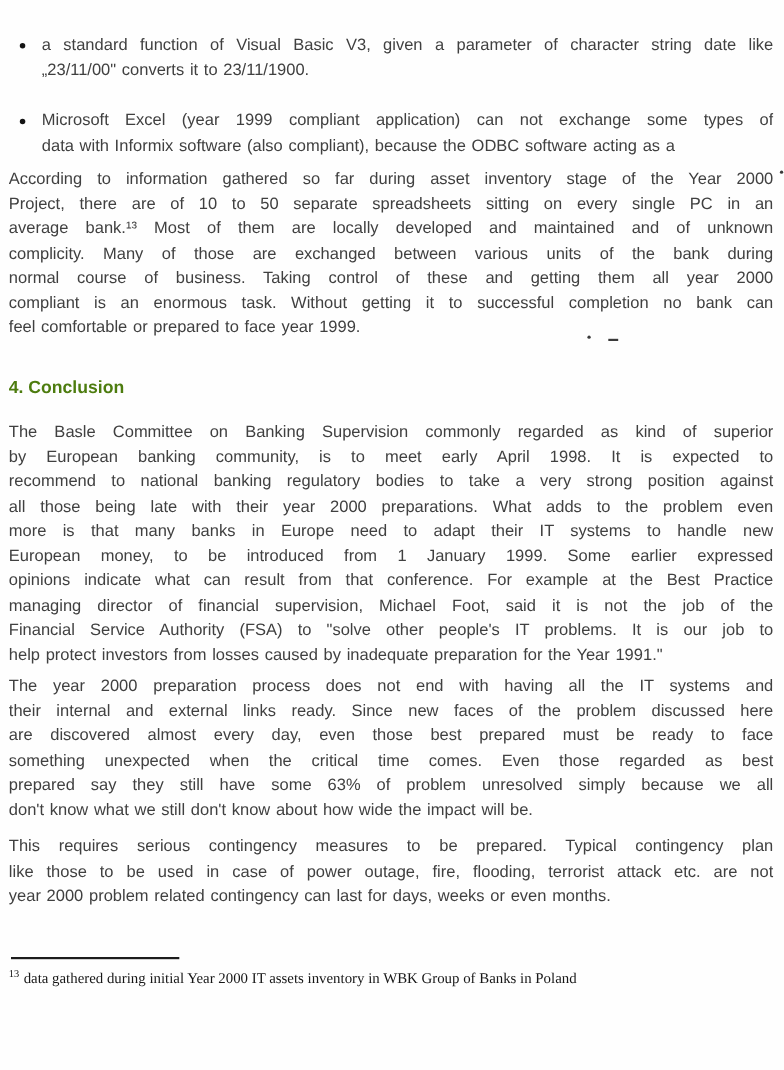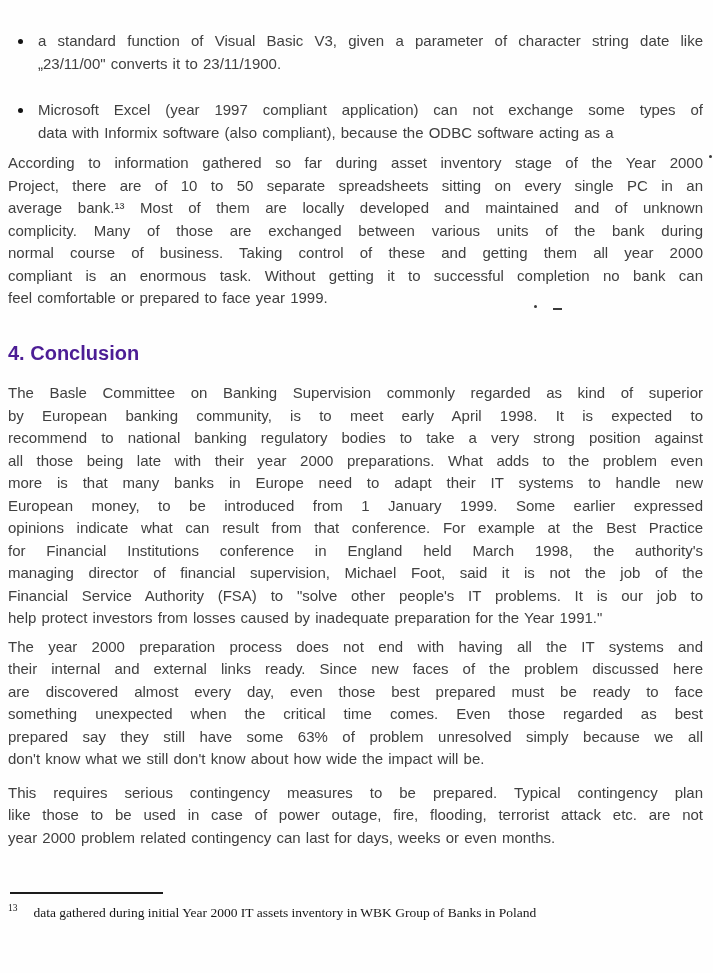--- a/index.html
+++ b/index.html
@@ -52,44 +52,44 @@
     left: 10px;
     top: 9px;
     width: 5px;
     height: 5px;
     border-radius: 50%;
     background: #141414;
   }
   .para-intro { margin-top: 8px; }
   .section-heading {
     margin: 32px 0 0 0;
-    font-size: 20px;
+    font-size: 16px;
     font-weight: 700;
     line-height: 22.5px;
-    color: #4c1d95;
+    color: #4d7c0f;
   }
   .para-c1 { margin-top: 18px; }
   .para-c2 { margin-top: 6px; }
   .para-c3 { margin-top: 11px; }
   .footnote-rule {
     margin: 43px 0 0 2px;
     width: 153px;
     height: 2px;
     background: #1c1c1c;
   }
   .footnote {
     margin-top: 5px;
     font-family: "Liberation Serif", serif;
     font-size: 13.5px;
     line-height: 18px;
     color: #161616;
   }
   .footnote sup {
     font-size: 9.5px;
-    margin-right: 16px;
+    margin-right: 4px;
   }
   .speck {
     position: absolute;
     background: #3a3a3a;
   }
   .speck-1 { left: 709px; top: 155px; width: 3px; height: 3px; border-radius: 50%; }
   .speck-2 { left: 534px; top: 305px; width: 3px; height: 3px; border-radius: 50%; }
   .speck-3 { left: 553px; top: 308px; width: 9px; height: 2px; }
 </style>
 </head>
@@ -102,21 +102,21 @@
       <li class="bullet-item">
         <span class="bullet-dot"></span>
         <div class="lines">
             <div class="line">a standard function of Visual Basic V3, given a parameter of character string date like</div>
             <div class="line">„23/11/00" converts it to 23/11/1900.</div>
           </div>
       </li>
       <li class="bullet-item">
         <span class="bullet-dot"></span>
         <div class="lines">
-            <div class="line">Microsoft Excel (year 1997 compliant application) can not exchange some types of</div>
+            <div class="line">Microsoft Excel (year 1999 compliant application) can not exchange some types of</div>
             <div class="line">data with Informix software (also compliant), because the ODBC software acting as a</div>
           </div>
       </li>
     </ul>
 
     <div class="para para-intro">
       <div class="lines">
           <div class="line">According to information gathered so far during asset inventory stage of the Year 2000</div>
           <div class="line">Project, there are of 10 to 50 separate spreadsheets sitting on every single PC in an</div>
           <div class="line">average bank.¹³ Most of them are locally developed and maintained and of unknown</div>
@@ -131,21 +131,20 @@
 
     <div class="para para-c1">
       <div class="lines">
           <div class="line">The Basle Committee on Banking Supervision commonly regarded as kind of superior</div>
           <div class="line">by European banking community, is to meet early April 1998. It is expected to</div>
           <div class="line">recommend to national banking regulatory bodies to take a very strong position against</div>
           <div class="line">all those being late with their year 2000 preparations. What adds to the problem even</div>
           <div class="line">more is that many banks in Europe need to adapt their IT systems to handle new</div>
           <div class="line">European money, to be introduced from 1 January 1999. Some earlier expressed</div>
           <div class="line">opinions indicate what can result from that conference. For example at the Best Practice</div>
-          <div class="line">for Financial Institutions conference in England held March 1998, the authority's</div>
           <div class="line">managing director of financial supervision, Michael Foot, said it is not the job of the</div>
           <div class="line">Financial Service Authority (FSA) to "solve other people's IT problems. It is our job to</div>
           <div class="line">help protect investors from losses caused by inadequate preparation for the Year 1991."</div>
         </div>
     </div>
 
     <div class="para para-c2">
       <div class="lines">
           <div class="line">The year 2000 preparation process does not end with having all the IT systems and</div>
           <div class="line">their internal and external links ready. Since new faces of the problem discussed here</div>

